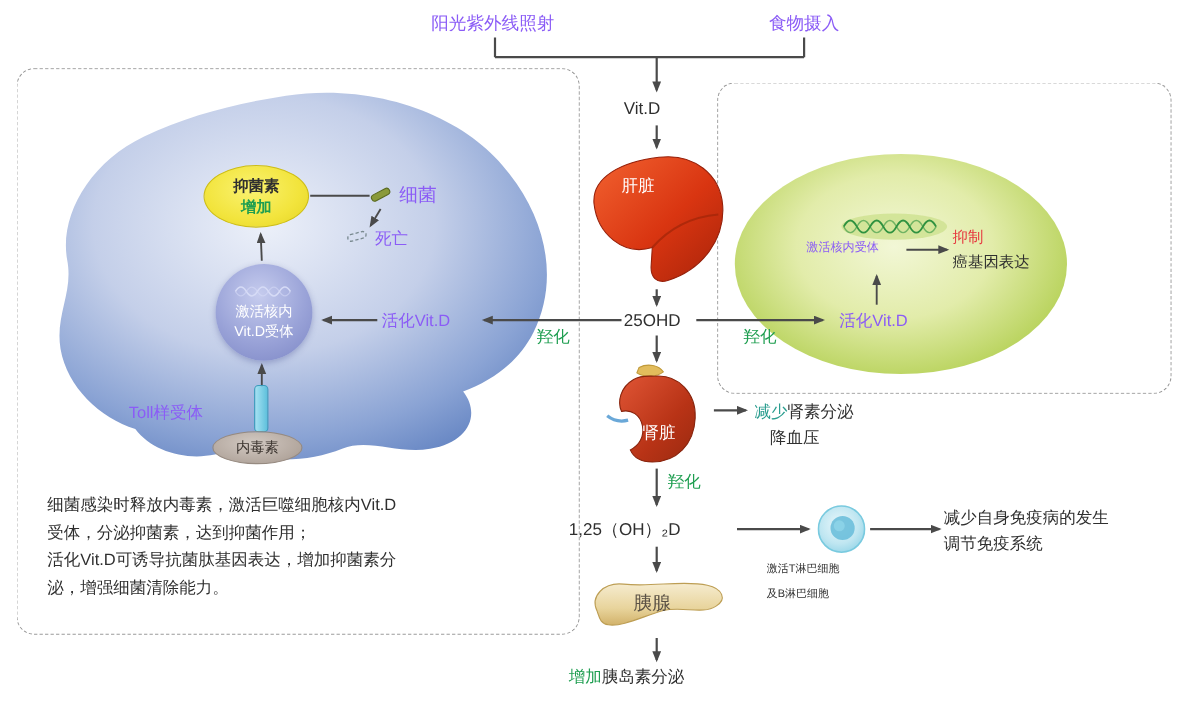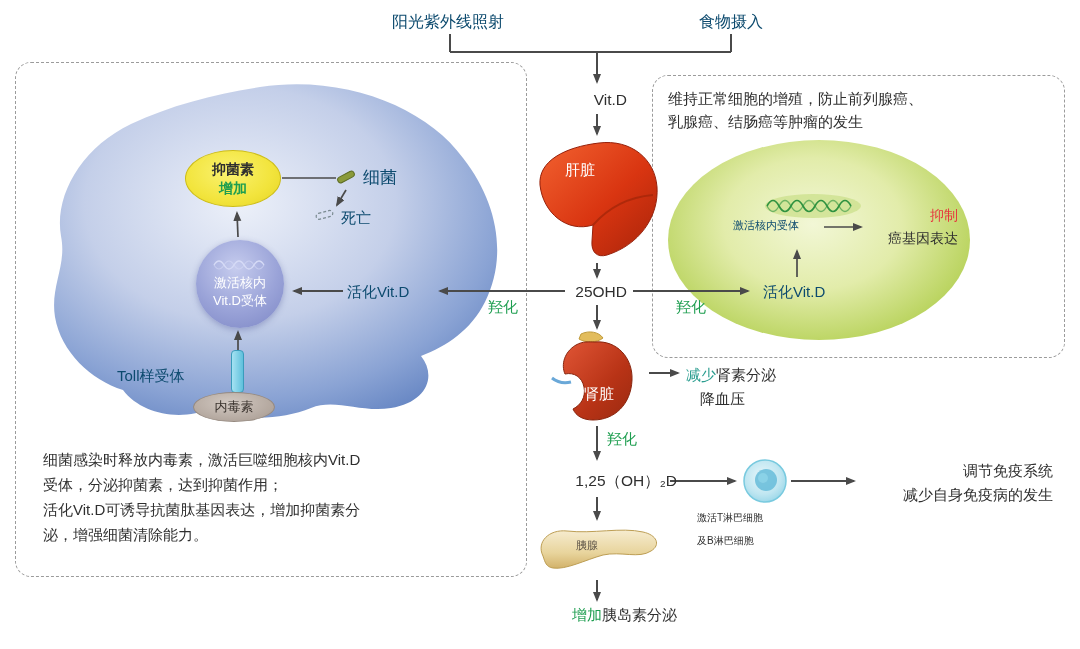--- a/index.html
+++ b/index.html
@@ -1,27 +1,27 @@
 <!DOCTYPE html>
 <html><head>
 <meta charset="utf-8">
 <style>
   *{margin:0;padding:0;box-sizing:border-box}
   html,body{background:#fff}
   body{font-family:"Liberation Sans","DejaVu Sans",sans-serif;color:#2f2f2f}
   #canvas{position:relative;width:1080px;height:649px;background:#fff;overflow:hidden}
   .dashed-box{position:absolute;border:1.6px dashed #9b9b9b;border-radius:16px;z-index:1;background:transparent}
-  .lbl{position:absolute;white-space:nowrap;color:#0c4a6e;z-index:4;line-height:1.2}
+  .lbl{position:absolute;white-space:nowrap;color:#8b5cf6;z-index:4;line-height:1.2}
   .blk{position:absolute;z-index:4;color:#2f2f2f}
   .green{color:#1e9e50}
   .teal{color:#2a9d8f}
   .red{color:#e6363d}
   .white{color:#fff}
   .bold{font-weight:normal}
-  .center{text-align:right}
+  .center{text-align:left}
   .pre{white-space:pre-line}
   svg.layer{position:absolute;pointer-events:none}
   .ellipse-badge{position:absolute;border-radius:50%;display:flex;flex-direction:column;align-items:center;justify-content:center;z-index:4}
   #defensin-badge{left:185px;top:150px;width:96px;height:57px;background:radial-gradient(ellipse at 45% 38%,#faf270 0%,#f2e43c 60%,#e4d322 100%);border:1px solid #cdbd16;font-size:14px;font-weight:bold;line-height:19px}
   #vitd-receptor-circle{left:196px;top:240px;width:88px;height:88px;background:radial-gradient(circle at 45% 32%,#c6ccee 0%,#9aa3d8 55%,#7b85c4 100%);font-size:13px;color:#fff;line-height:18px;box-shadow:0 2px 6px rgba(60,70,140,.35)}
   #endotoxin-badge{left:193px;top:392px;width:82px;height:30px;background:radial-gradient(ellipse at 45% 35%,#d2c9c2 0%,#b3a79e 70%,#9c9087 100%);font-size:13px;color:#3a332e;border:1px solid #968a80}
   #toll-receptor-icon{position:absolute;left:231px;top:350px;width:13px;height:43px;background:linear-gradient(90deg,#a5e2f2,#5fc0dc);border:1px solid #3a9cbc;border-radius:4px;z-index:4}
   #green-cell{position:absolute;left:668px;top:140px;width:302px;height:200px;border-radius:50%;z-index:2;background:radial-gradient(ellipse at 48% 42%,#f2f7d6 0%,#e2ecaa 40%,#bcd563 72%,#93ba33 100%)}
   #lymphocyte{position:absolute;left:743px;top:459px;width:44px;height:44px;z-index:4}
 </style>
@@ -139,35 +139,35 @@
     </defs>
     <circle cx="22" cy="22" r="21" fill="url(#lymphGrad)" stroke="#79cadf" stroke-width="1.5"></circle>
     <circle cx="23" cy="21" r="11" fill="#66bcd9" opacity="0.85"></circle>
     <circle cx="20" cy="19" r="5" fill="#8fd4e8" opacity="0.8"></circle>
   </svg>
   <div class="blk" style="left:697px;top:506px;font-size:10px;line-height:23px;white-space:nowrap">
     <div>激活T淋巴细胞</div>
     <div>及B淋巴细胞</div>
   </div>
   <div class="blk center" style="left:858px;top:459px;width:195px;font-size:15px;line-height:24px">
+    <div>减少自身免疫病的发生</div>
     <div>调节免疫系统</div>
-    <div>减少自身免疫病的发生</div>
   </div>
 
   <svg class="layer" style="left:533px;top:520px;z-index:4" width="132" height="60" viewBox="0 0 132 60">
     <defs>
       <linearGradient id="pancGrad" x1="0" y1="0" x2="0" y2="1">
         <stop offset="0" stop-color="#f6ecd0"></stop>
           <stop offset="0.6" stop-color="#e8d49c"></stop>
           <stop offset="1" stop-color="#d2b26a"></stop>
       </linearGradient>
     </defs>
     <path d="M10,36 C3,22 16,9 34,11 C60,14 88,7 110,12 C124,15 128,25 118,31 C106,39 88,31 70,35 C52,40 33,50 20,48 C13,47 12,42 10,36 Z" fill="url(#pancGrad)" stroke="#bd9e54" stroke-width="1"></path>
   </svg>
-  <div class="lbl" style="left:576px;top:539px;font-size:11px;color:#5a5145;z-index:5">胰腺</div>
+  <div class="lbl" style="left:576px;top:539px;font-size:17px;color:#5a5145;z-index:5">胰腺</div>
 
   <div class="blk center" style="left:517px;top:606px;width:160px;font-size:15px;white-space:nowrap">
     <span class="green">增加</span><span>胰岛素分泌</span>
   </div>
 
   <div id="defensin-badge" class="ellipse-badge">
     <div>抑菌素</div>
     <div class="green">增加</div>
   </div>
 
@@ -195,22 +195,20 @@
 
   <div id="endotoxin-badge" class="ellipse-badge">
     <div>内毒素</div>
   </div>
 
   <div class="blk pre" style="left:43px;top:447px;width:478px;font-size:15px;line-height:25px">细菌感染时释放内毒素，激活巨噬细胞核内Vit.D
 受体，分泌抑菌素，达到抑菌作用；
 活化Vit.D可诱导抗菌肽基因表达，增加抑菌素分
 泌，增强细菌清除能力。</div>
 
-  <div class="blk pre" style="left:668px;top:87px;font-size:15px;line-height:23px">维持正常细胞的增殖，防止前列腺癌、
-乳腺癌、结肠癌等肿瘤的发生</div>
 
   <div class="lbl" style="left:733px;top:219px;font-size:11px">激活核内受体</div>
 
   <div class="blk center" style="left:866px;top:204px;width:92px;font-size:14px;line-height:23px">
     <div class="red">抑制</div>
     <div>癌基因表达</div>
   </div>
 
   <div class="lbl" style="left:763px;top:283px;font-size:15px">活化Vit.D</div>
 

